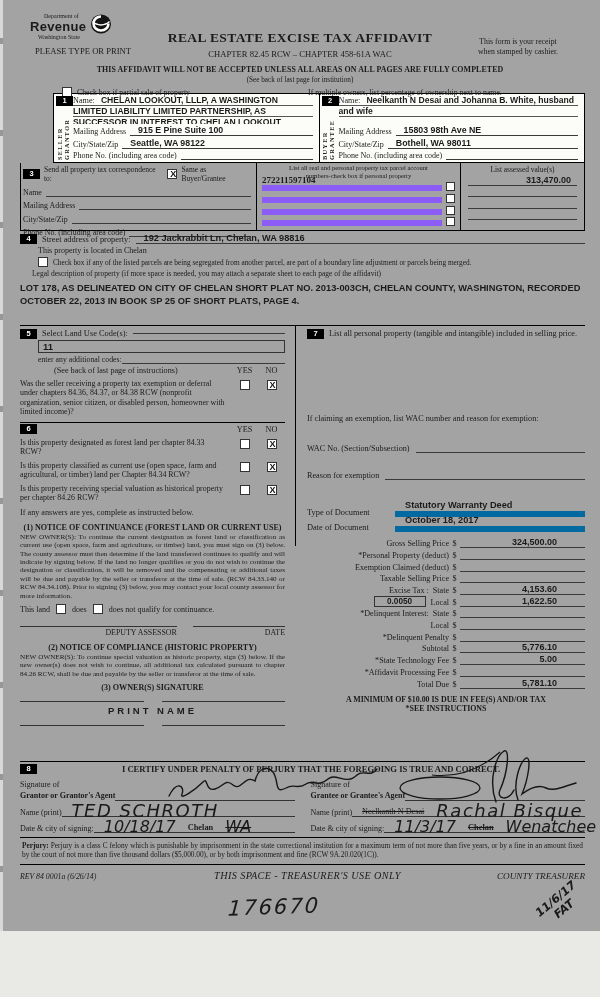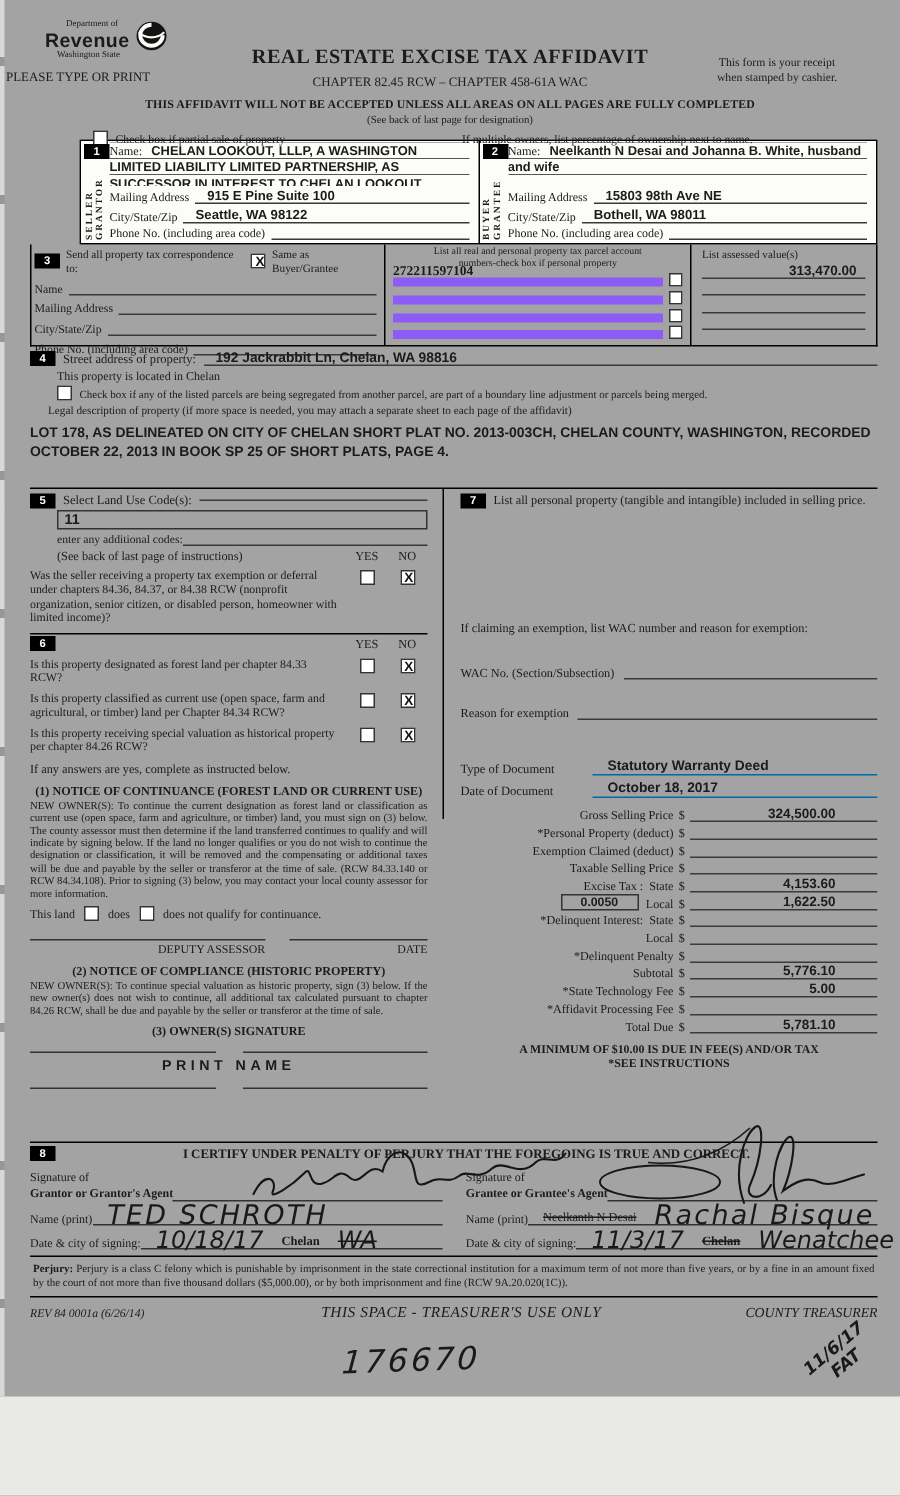--- a/index.html
+++ b/index.html
@@ -17,21 +17,21 @@
   .strike { text-decoration:line-through; text-decoration-thickness:1.2px; }
   .hand { font-family:"DejaVu Sans",sans-serif; font-style:italic; color:#191919; }
 
   
   .hdr { position:relative; height:93px; padding-top:13px; }
   .logo { position:absolute; left:30px; top:13px; display:flex; gap:3px; align-items:flex-start; }
   .logo-dept { font-size:6px; padding-left:14px; }
   .logo-rev { font:bold 13px "Liberation Sans",sans-serif; letter-spacing:.3px; }
   .logo-state { font-size:6px; padding-left:8px; }
   .title { text-align:center; font-weight:bold; font-size:13.5px; margin-top:17px; letter-spacing:.4px; }
-  .ptp { position:absolute; left:4px; top:46px; font-size:8.6px; }
+  .ptp { position:absolute; left:35px; top:46px; font-size:8.6px; }
   .chapter { text-align:center; font-size:8.6px; margin-top:3px; }
   .receipt { position:absolute; right:22px; top:37px; width:120px; font-size:7.8px; text-align:center; line-height:1.3; }
   .warning { text-align:center; font-weight:bold; font-size:7.9px; margin-top:6px; letter-spacing:.1px; }
   .seeback { text-align:center; font-size:7.2px; margin-top:2px; }
   .cbrow { display:flex; align-items:center; font-size:7.8px; margin-top:3px; }
   .cbrow .c1 { display:flex; align-items:center; gap:5px; margin-left:62px; }
   .cbrow .c2 { margin-left:118px; }
 
   
   .sec12 { margin:0 15px 0 53px; border:1.2px solid #000; display:flex; height:70px; background:#fcfcf9; }
@@ -54,21 +54,21 @@
   .sec3 { margin:0 15px 0 20px; border:1.2px solid #000; border-top:none; display:flex; height:68px; }
   .s3c1 { width:235px; padding:2px 5px 2px 2px; }
   .s3r1 { display:flex; align-items:center; gap:4px; font-size:7.5px; }
   .s3c1 .f-row { font-size:7.9px; height:12px; }
   .s3c2 { width:204px; border-left:1.1px solid #000; padding:1px 5px; display:flex; flex-direction:column; }
   .pc-head { font-size:6.6px; text-align:center; line-height:1.2; }
   .prow { display:flex; align-items:flex-end; height:11.6px; }
   .pval { flex:1; border-bottom:6px solid #8b5cf6; font-family:Liberation Serif, serif; font-weight:bold; font-size:9px; line-height:10px; }
   .prow .cb { margin-left:4px; width:9px; height:9px; }
   .s3c3 { flex:1; border-left:1.1px solid #000; padding:1px 7px; display:flex; flex-direction:column; }
-  .ac-head { font-size:7.4px; text-align:left; margin-top:1px; }
+  .ac-head { font-size:7.4px; text-align:center; margin-top:1px; }
   .arow { display:flex; align-items:flex-end; height:11.6px; }
   .aval { flex:1; border-bottom:1px solid #3a3a3a; font-family:"Liberation Sans",sans-serif; font-weight:bold;
     font-size:9px; line-height:10px; text-align:right; padding-right:6px; }
 
   
   .sec4 { margin:2px 15px 0 20px; }
   .s4row1 { display:flex; align-items:flex-end; gap:5px; font-size:8.4px; }
   .s4row1 .f-fill { font-size:9.2px; }
   .s4plain { margin-left:18px; font-size:8px; margin-top:2px; }
   .s4cb { margin-left:18px; display:flex; align-items:center; gap:5px; font-size:7.3px; margin-top:2px; }
@@ -80,21 +80,21 @@
   .coldiv { position:absolute; left:275px; top:0; height:220px; border-left:1.1px solid #000; }
   .lcol { width:275px; padding:3px 10px 0 0; overflow:hidden; }
   .rcol { flex:1; padding:3px 0 0 12px; overflow:hidden; }
 
   .s5head { display:flex; align-items:center; gap:5px; font-size:8.4px; }
   .s5head .tail { flex:1; border-bottom:1px solid #3a3a3a; height:1px; margin-bottom:1px; }
   .codebox { margin:1px 0 0 18px; border:1px solid #333; height:13px; font-family:"Liberation Sans",sans-serif;
     font-weight:bold; font-size:9.5px; line-height:12px; padding-left:4px; }
   .addl { margin-left:18px; display:flex; align-items:flex-end; font-size:7.8px; height:11px; }
   .addl .tail { flex:1; border-bottom:1px solid #3a3a3a; }
-  .ynhead { margin-left:18px; display:flex; align-items:center; font-size:8.2px; margin-top:2px; }
+  .ynhead { margin-left:34px; display:flex; align-items:center; font-size:8.2px; margin-top:2px; }
   .ynhead .txt { flex:1; }
   .yncol { width:27px; text-align:center; flex:none; font-size:8.2px; }
   .qrow { display:flex; align-items:flex-start; font-size:7.9px; line-height:1.2; margin-top:4px; }
   .qrow .qtext { flex:1; padding-right:4px; }
   .qrow .yncol { display:flex; justify-content:center; padding-top:1px; }
   .sec6top { border-top:1.2px solid #000; margin-top:5px; padding-top:1px; }
   .s6head { display:flex; align-items:flex-end; }
   .s6head .sp { flex:1; }
   .ifyes { font-size:8.2px; margin-top:5px; }
   .ntitle { text-align:center; font-weight:bold; font-size:8.1px; margin-top:6px; }
@@ -109,21 +109,21 @@
   .printname { text-align:center; font-family:"Liberation Sans",sans-serif; font-weight:bold; font-size:9.5px;
     letter-spacing:3px; margin-top:2px; }
 
   .s7head { display:flex; gap:5px; font-size:8.2px; line-height:1.3; }
   .exnote { margin-top:74px; font-size:8.2px; }
   .lblrow { display:flex; align-items:flex-end; font-size:8.2px; margin-top:18px; height:12px; }
   .lblrow .tail { flex:1; border-bottom:1px solid #3a3a3a; margin-left:6px; }
   .docrow { display:flex; align-items:flex-end; font-size:8.4px; margin-top:24px; height:13px; }
   .docrow.second { margin-top:2px; }
   .docrow .dlabel { width:88px; flex:none; }
-  .docrow .dfill { flex:1; border-bottom:1px solid #0369a1; font-family:"Liberation Sans",sans-serif;
+  .docrow .dfill { flex:1; border-bottom:6px solid #0369a1; font-family:"Liberation Sans",sans-serif;
     font-weight:bold; font-size:9.2px; line-height:11px; padding-left:10px; }
   .fees { margin-top:5px; }
   .fee-row { display:flex; align-items:flex-end; height:11.7px; font-size:8.1px; }
   .fee-labelwrap { width:142px; flex:none; display:flex; justify-content:flex-end; align-items:flex-end; gap:5px; white-space:pre; }
   .rate-box { border:1px solid #333; width:52px; height:11px; text-align:center; font-family:"Liberation Sans",sans-serif;
     font-weight:bold; font-size:8.2px; line-height:10px; }
   .fee-dollar { width:11px; text-align:center; flex:none; }
   .fee-value { flex:1; border-bottom:1px solid #3a3a3a; font-family:"Liberation Sans",sans-serif; font-weight:bold;
     font-size:9px; line-height:10px; text-align:right; padding-right:28px; }
   .minnote { text-align:center; font-weight:bold; font-size:7.9px; margin-top:6px; }
@@ -184,21 +184,21 @@
       </svg>
     </div>
     <div class="title">REAL ESTATE EXCISE TAX AFFIDAVIT</div>
     <div class="ptp">PLEASE TYPE OR PRINT</div>
     <div class="chapter">CHAPTER 82.45 RCW – CHAPTER 458-61A WAC</div>
     <div class="receipt">
       <div>This form is your receipt</div>
       <div>when stamped by cashier.</div>
     </div>
     <div class="warning">THIS AFFIDAVIT WILL NOT BE ACCEPTED UNLESS ALL AREAS ON ALL PAGES ARE FULLY COMPLETED</div>
-    <div class="seeback">(See back of last page for designation)</div>
+    <div class="seeback">(See back of last page for institution)</div>
     <div class="cbrow">
       <span class="c1">
         <span class="cb"></span>
         <span>Check box if partial sale of property</span>
       </span>
       <span class="c2">If multiple owners, list percentage of ownership next to name.</span>
     </div>
   </div>
 
   <div class="sec12">

